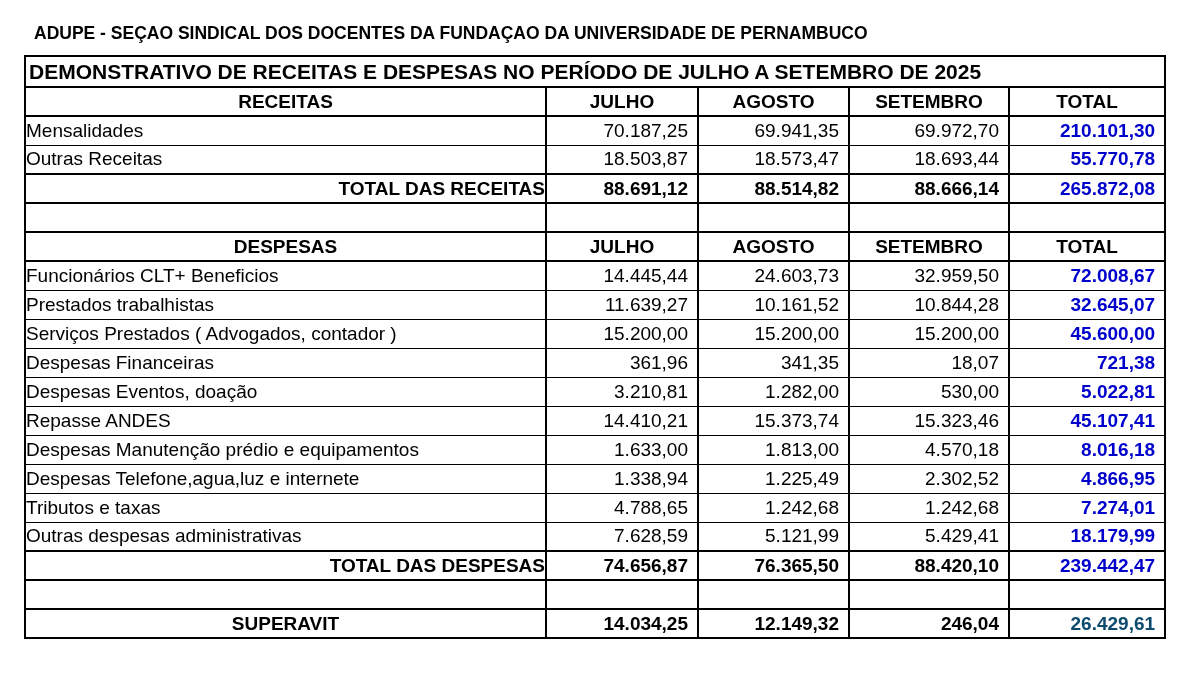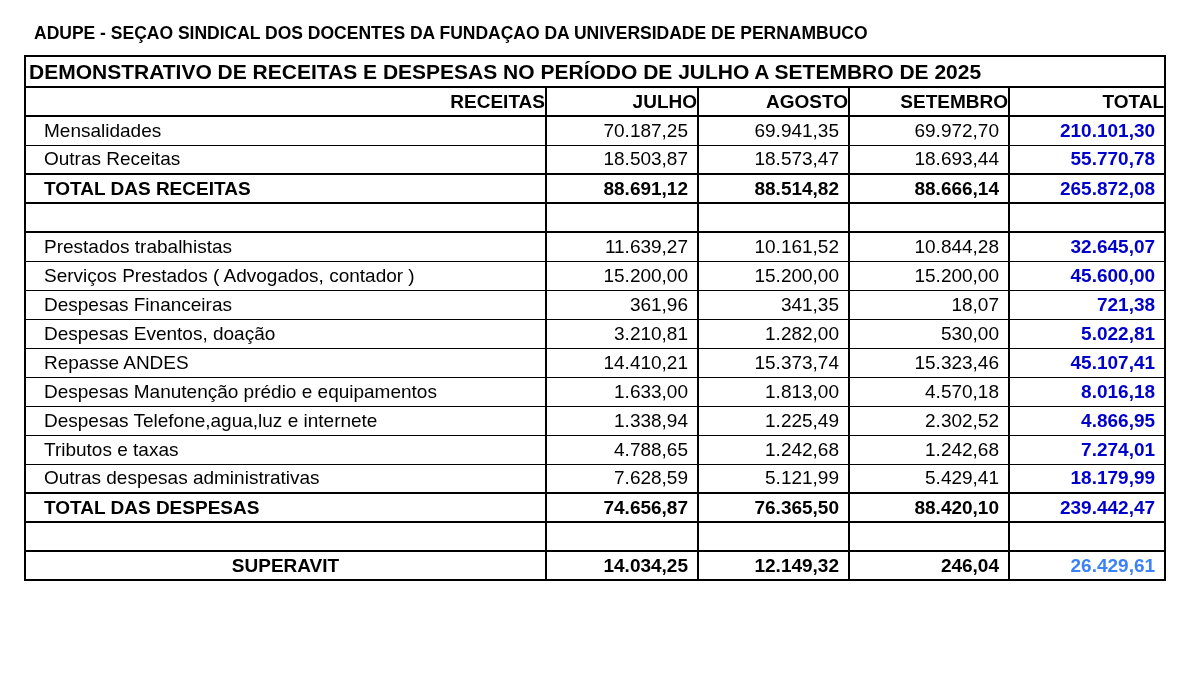--- a/index.html
+++ b/index.html
@@ -33,28 +33,28 @@
     vertical-align: middle;
   }
   tr.data-row td { border-top-width: 1px; border-bottom-width: 1px; }
   tr.title-row td {
     font-weight: bold;
     font-size: 21px;
     height: 31px;
     padding-left: 3px;
     text-align: left;
   }
-  tr.header-row td { font-weight: bold; text-align: right; }
-  td.label { text-align: left; padding-left: 18px; }
+  tr.header-row td { font-weight: bold; text-align: center; }
+  td.label { text-align: left; padding-left: 0; }
   td.num { text-align: right; padding-right: 9px; padding-left: 24px; }
   td.total-col { font-weight: bold; color: #0000CC; margin-left: 6px; }
-  tr.total-row td { font-weight: bold; }
+  tr.total-row td { font-weight: bold; text-align: right; }
   tr.superavit-row td { font-weight: bold; }
   tr.superavit-row td.label { text-align: center; padding-left: 0; }
-  tr.superavit-row td.total-col { color: #3b82f6; }
+  tr.superavit-row td.total-col { color: #0c4a6e; }
   tr.spacer-row td { height: 29px; }
 </style>
 </head>
 <body>
 
 <div class="page">
   <div class="page-title">ADUPE - SEÇAO SINDICAL DOS DOCENTES DA FUNDAÇAO DA UNIVERSIDADE DE PERNAMBUCO</div>
 
   <table class="fin">
     <colgroup>
@@ -100,21 +100,35 @@
       </tr>
 
       <tr class="spacer-row">
         <td></td>
           <td></td>
           <td></td>
           <td></td>
           <td></td>
       </tr>
 
-
+      <tr class="header-row">
+        <td>DESPESAS</td>
+        <td>JULHO</td>
+        <td>AGOSTO</td>
+        <td>SETEMBRO</td>
+        <td>TOTAL</td>
+      </tr>
+
+      <tr class="data-row">
+    <td class="label">Funcionários CLT+ Beneficios</td>
+    <td class="num">14.445,44</td>
+    <td class="num">24.603,73</td>
+    <td class="num">32.959,50</td>
+    <td class="num total-col">72.008,67</td>
+  </tr>
         <tr class="data-row">
     <td class="label">Prestados trabalhistas</td>
     <td class="num">11.639,27</td>
     <td class="num">10.161,52</td>
     <td class="num">10.844,28</td>
     <td class="num total-col">32.645,07</td>
   </tr>
         <tr class="data-row">
     <td class="label">Serviços Prestados ( Advogados, contador )</td>
     <td class="num">15.200,00</td>

